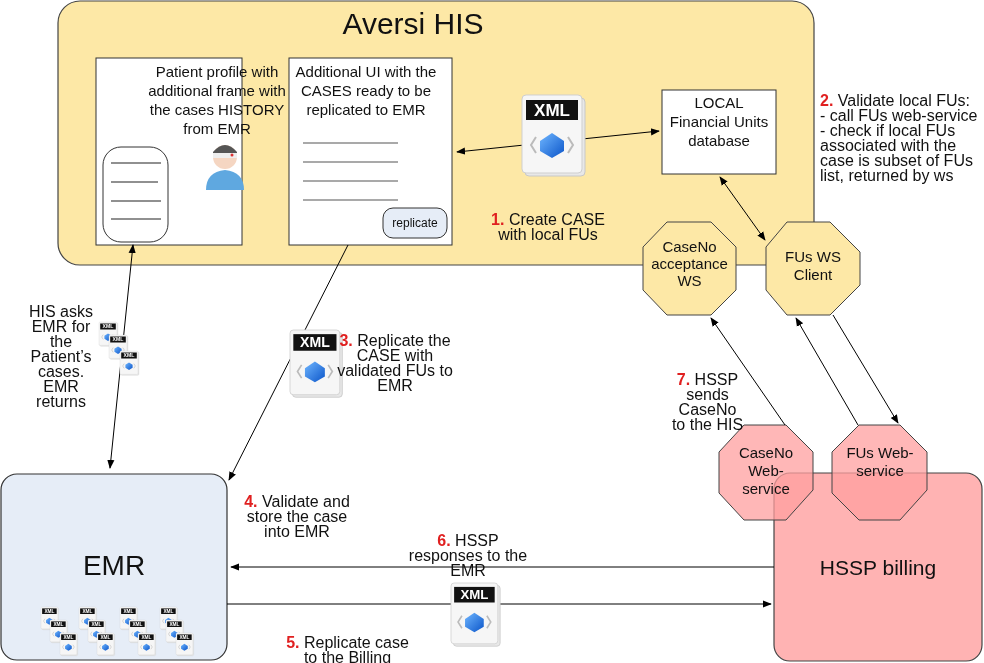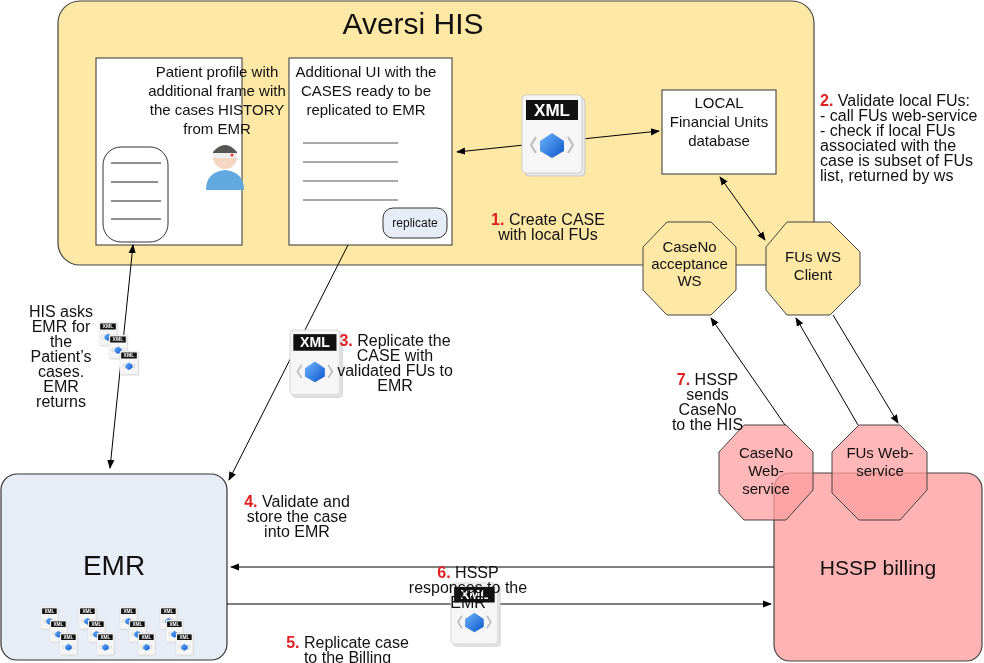--- a/index.html
+++ b/index.html
@@ -137,21 +137,21 @@
   <span>Replicate the CASE with validated FUs to EMR</span>
 </div>
 <div class="lbl" style="left:232px;top:494px;width:130px;">
   <span class="num">4.</span>
   <span>Validate and store the case into EMR</span>
 </div>
 <div class="lbl" style="left:280px;top:635px;width:135px;">
   <span class="num">5.</span>
   <span>Replicate case to the Billing</span>
 </div>
-<div class="lbl" style="left:408px;top:533px;width:120px;margin-top:32px;">
+<div class="lbl" style="left:408px;top:533px;width:120px;">
   <span class="num">6.</span>
   <span>HSSP responses to the EMR</span>
 </div>
 <div class="lbl" style="left:670px;top:372px;width:75px;">
   <span class="num">7.</span>
   <span>HSSP sends CaseNo to the HIS</span>
 </div>
 <div class="lbl" style="left:25px;top:304px;width:72px;">HIS asks EMR for the Patient’s cases. EMR returns</div>
 
 </body></html>

